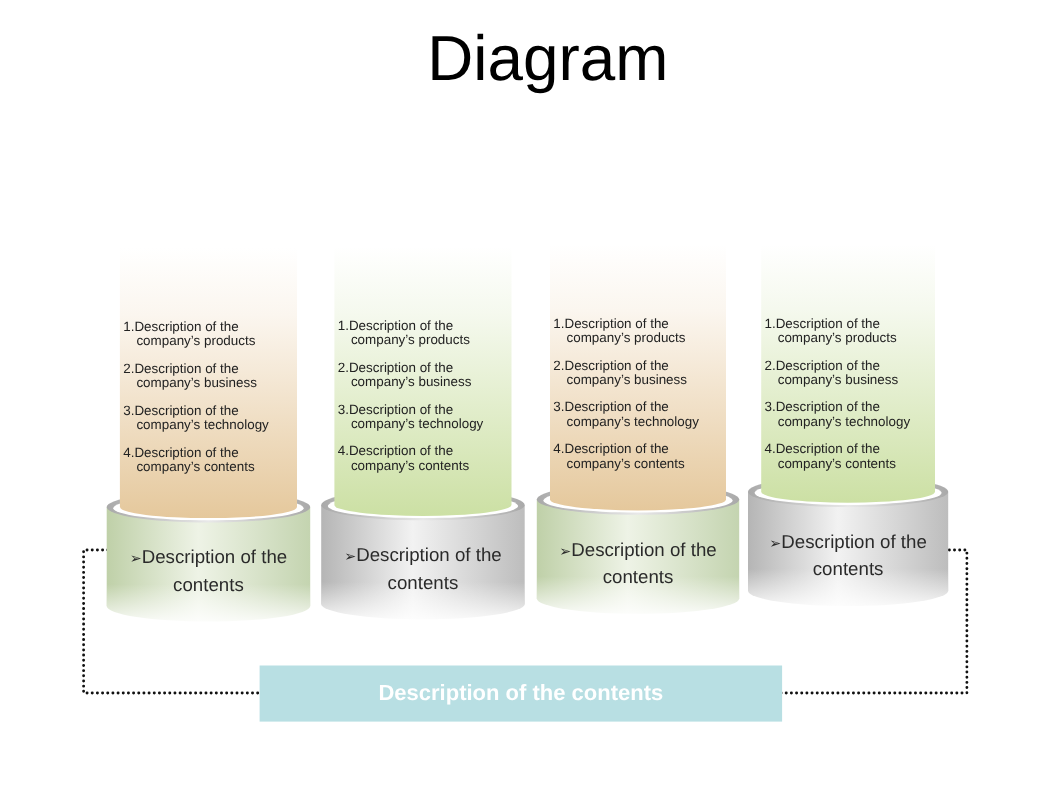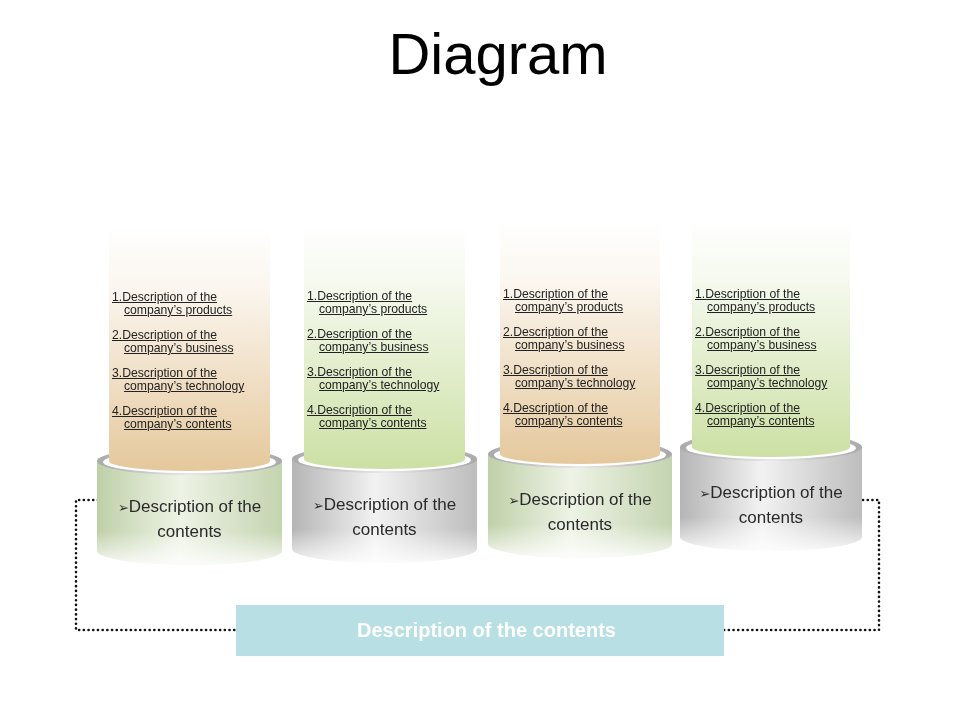--- a/index.html
+++ b/index.html
@@ -5,25 +5,25 @@
   html, body { margin:0; padding:0; }
   body { width:960px; height:720px; background:#ffffff; position:relative; overflow:hidden;
          font-family:"Liberation Sans", sans-serif; color:#222; }
   .title { position:absolute; left:0; width:996px; top:20px; text-align:center;
            font-size:58px; color:#000; letter-spacing:0px; }
   .connector { position:absolute; left:0; top:0; width:960px; height:720px; }
   .cyl { position:absolute; }
   .cyl svg { position:absolute; left:0; top:0; overflow:visible; }
   .col { position:absolute; }
   .col-list { position:absolute; left:3px; top:66px; font-size:12.2px; line-height:13px; color:#222; }
-  .col-list .item { margin-bottom:12px; padding-left:12px; text-indent:-12px; white-space:nowrap;text-decoration:underline; }
+  .col-list .item { margin-bottom:12px; padding-left:12px; text-indent:-12px; white-space:nowrap; }
   .base-label { position:absolute; text-align:center; font-size:17px; line-height:24px; color:#2a2a2a; }
   .bottom-box { position:absolute; left:236px; top:605px; width:475px; height:51px;
                 background:#b8dfe3; color:#ffffff; font-weight:bold; font-size:20px;
-                display:flex; align-items:center; justify-content:center;padding-left:13px; }
+                display:flex; align-items:center; justify-content:center; }
 </style>
 </head>
 <body>
 
 <div class="title">Diagram</div>
 
 <svg class="connector" viewBox="0 0 960 720">
   <path d="M98 500 L76 500 L76 630 L237 630" fill="none" stroke="#111" stroke-width="2.6" stroke-dasharray="0.1 4.6" stroke-linecap="round"></path>
   <path d="M710 630 L879 630 L879 500 L860 500" fill="none" stroke="#111" stroke-width="2.6" stroke-dasharray="0.1 4.6" stroke-linecap="round"></path>
 </svg>

